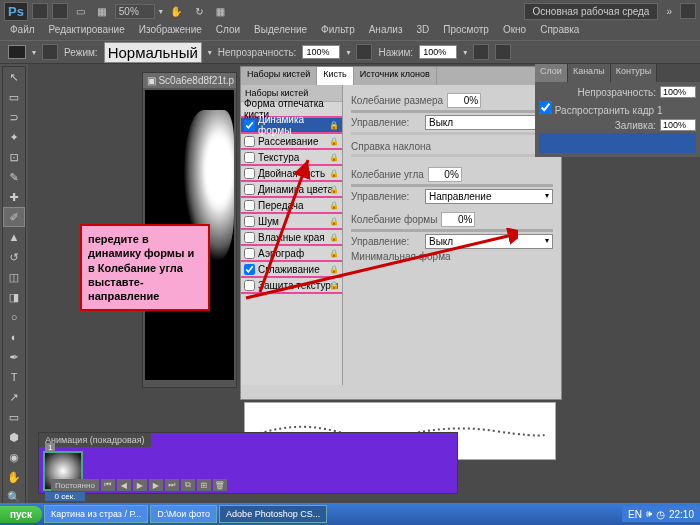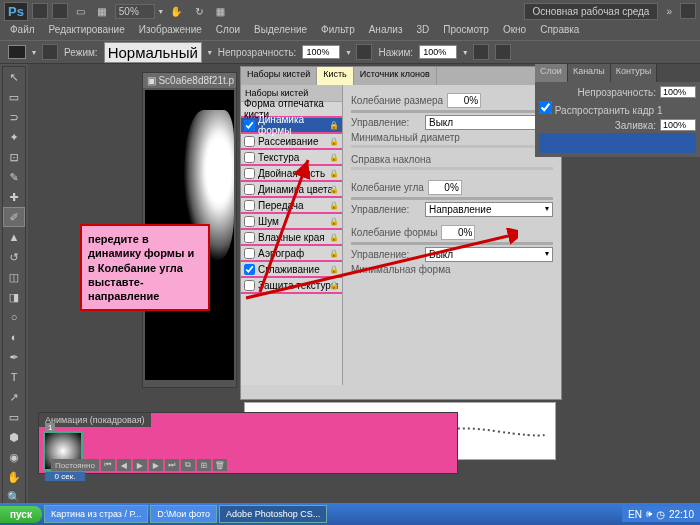--- a/index.html
+++ b/index.html
@@ -31,21 +31,21 @@
 
 .workarea { position: absolute; left: 28px; top: 64px; right: 0; bottom: 22px; background: #4a4a4a; }
 .doc-win { position: absolute; left: 114px; top: 8px; width: 95px; height: 316px; background: #535353; border: 1px solid #3a3a3a; }
 .doc-title { background: #6a6a6a; color: #ddd; padding: 2px 4px; font-size: 9px; display: flex; align-items: center; gap: 2px; }
 .doc-canvas { background: #000; margin: 2px; height: 290px; position: relative; overflow: hidden; }
 .brain-shape { position: absolute; right: 0; top: 20px; width: 50px; height: 150px; background: radial-gradient(ellipse at 70% 40%, #fff 0%, #ccc 30%, #666 60%, #000 80%); border-radius: 40% 20% 30% 50%; filter: contrast(1.5); }
 
 .brush-panel { position: absolute; left: 212px; top: 2px; width: 322px; height: 334px; background: #d0d0d0; border: 1px solid #888; }
 .panel-tabs { display: flex; background: #b0b0b0; height: 18px; }
 .panel-tab { padding: 2px 6px; font-size: 9px; border-right: 1px solid #999; }
-.panel-tab.active { background: #fef9c3; }
+.panel-tab.active { background: #ffffff; }
 .panel-body { display: flex; height: 300px; }
 .options-col { width: 102px; border-right: 1px solid #999; background: #d6d6d6; }
 .opt-hdr { background: #c0c0c0; padding: 3px 4px; font-size: 9px; border-bottom: 1px solid #aaa; }
 .opt-row { display: flex; align-items: center; padding: 0 3px; font-size: 9px; border-bottom: 2px solid #ec4899; height: 16px; position: relative; }
 .opt-row.selected { background: #2a5aa8; color: #fff; }
 .opt-row input[type=checkbox] { width: 11px; height: 11px; margin-right: 3px; }
 .lock-ic { position: absolute; right: 3px; font-size: 8px; color: #666; }
 .opt-row.selected .lock-ic { color: #ccc; }
 .settings-col { flex: 1; padding: 6px 8px; font-size: 9px; background: #d0d0d0; }
 .setting-grp { margin-bottom: 4px; }
@@ -65,21 +65,21 @@
 
 .right-panels { position: absolute; right: 0; top: 0; width: 165px; }
 .rp-tabrow { display: flex; background: #4a4a4a; height: 18px; }
 .rp-tab { padding: 2px 5px; color: #ccc; font-size: 9px; background: #5a5a5a; border-right: 1px solid #3a3a3a; }
 .rp-tab.active { background: #7a7a7a; }
 .rp-body { background: #5a5a5a; padding: 4px; font-size: 9px; color: #ccc; }
 .layer-row { background: #2a5aa8; padding: 3px; margin-top: 2px; height: 20px; }
 .opacity-row { display: flex; align-items: center; gap: 4px; justify-content: flex-end; }
 .small-inp { width: 36px; background: #fff; border: 1px solid #888; padding: 0 2px; font-size: 9px; }
 
-.anim-panel { position: absolute; left: 10px; top: 348px; width: 420px; height: 62px; background: #ec4899; border: 1px solid #3a3a3a; }
+.anim-panel { position: absolute; left: 10px; top: 368px; width: 420px; height: 62px; background: #6d28d9; border: 1px solid #3a3a3a; }
 .anim-tab { background: #4a4a4a; color: #ccc; padding: 2px 6px; font-size: 9px; width: fit-content; }
 .frame-thumb { width: 40px; height: 40px; background: #000; border: 2px solid #4a8; margin: 4px; position: relative; }
 .frame-num { position: absolute; top: -10px; left: 0; background: #888; color: #fff; font-size: 8px; padding: 0 3px; }
 .frame-time { position: absolute; bottom: -12px; left: 0; background: #3a6aa8; color: #fff; font-size: 8px; padding: 0 2px; width: 40px; text-align: center; }
 .anim-ctrls { position: absolute; bottom: 2px; left: 4px; display: flex; gap: 2px; padding-left: 8px; }
 .anim-btn { width: 14px; height: 12px; background: #6a6a6a; color: #ccc; font-size: 8px; display: flex; align-items: center; justify-content: center; }
 
 .taskbar { position: absolute; left: 0; right: 0; bottom: 0; height: 22px; background: linear-gradient(#3a7ad8, #2a5aa8); display: flex; align-items: center; }
 .start-btn { background: linear-gradient(#5c5, #3a3); color: #fff; padding: 3px 10px; font-weight: bold; border-radius: 0 8px 8px 0; }
 .tb-item { background: #4a8ae8; color: #fff; padding: 2px 6px; margin-left: 2px; font-size: 9px; border: 1px solid #6aa; height: 18px; display: flex; align-items: center; }
@@ -249,23 +249,20 @@
         <div class="setting-grp">
           <div class="setting-row">
               <label>Колебание размера</label>
               <span class="pct-box">0%</span>
             </div>
           <div class="slider"></div>
           <div class="setting-row">
               <label>Управление:</label>
               <span class="ctrl-sel">Выкл</span>
             </div>
-          <div class="setting-row disabled">
-              <label>Минимальный диаметр</label>
-            </div>
           <div class="slider" style="opacity:.4"></div>
           <div class="setting-row disabled" style="margin-top:6px">
               <label>Справка наклона</label>
             </div>
           <div class="slider" style="opacity:.4"></div>
         </div>
         <div class="setting-grp" style="margin-top:10px">
           <div class="setting-row">
               <label>Колебание угла</label>
               <span class="pct-box">0%</span>

